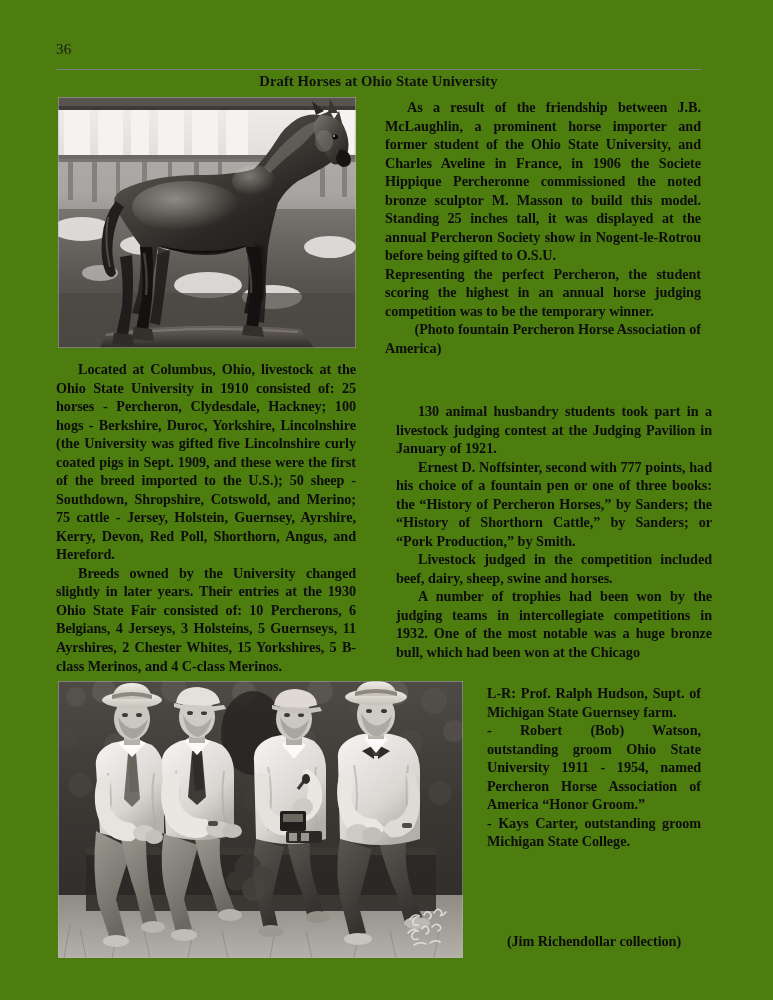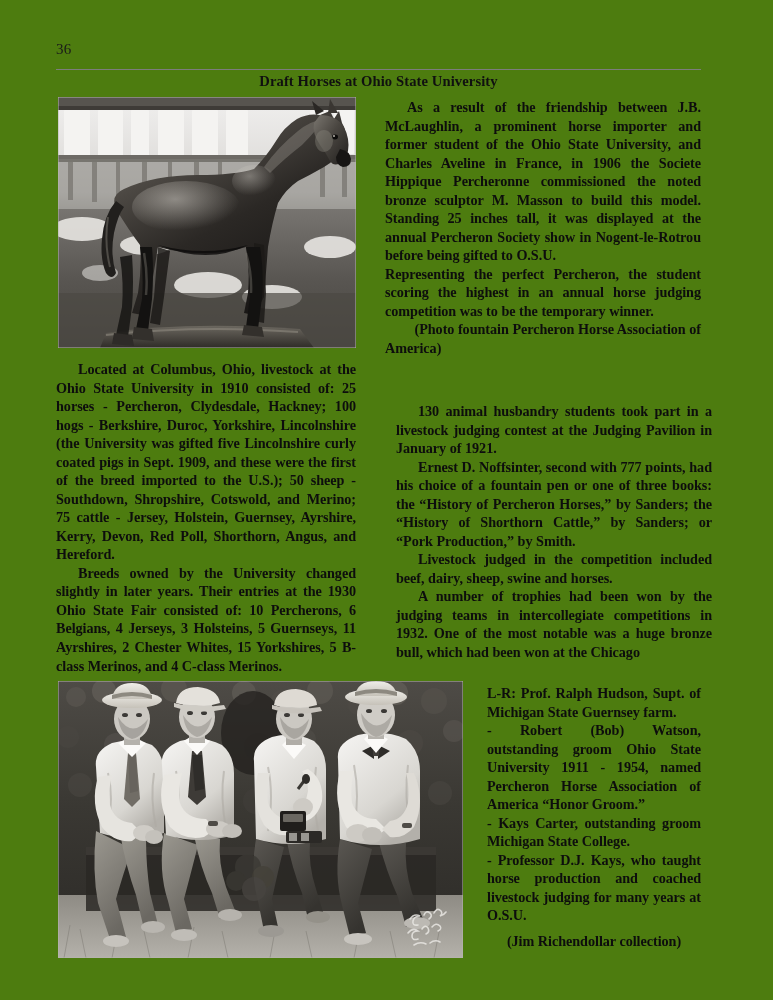--- a/index.html
+++ b/index.html
@@ -509,20 +509,19 @@
       </g>
 
       <rect x="0" y="0" width="405" height="277" fill="none" stroke="#b7b5b1" stroke-width="1"></rect>
     </svg>
   </div>
 
   <div class="col-text" id="right-bottom-caption">
     <p>L-R: Prof. Ralph Hudson, Supt. of Michigan State Guernsey farm.</p>
     <p>-   Robert   (Bob)   Watson, outstanding groom Ohio State University 1911 - 1954, named Percheron Horse Association of America “Honor Groom.”</p>
     <p>-   Kays   Carter,   outstanding groom Michigan State College.</p>
-    <p>- Professor D.J. Kays, who taught horse production and coached livestock judging for many years at O.S.U.</p>
   </div>
 
   <div class="col-text" id="right-bottom-credit">
     <p style="text-align:left;text-align-last:center;">(Jim Richendollar collection)</p>
   </div>
 
 </div>
 
 </body></html>

